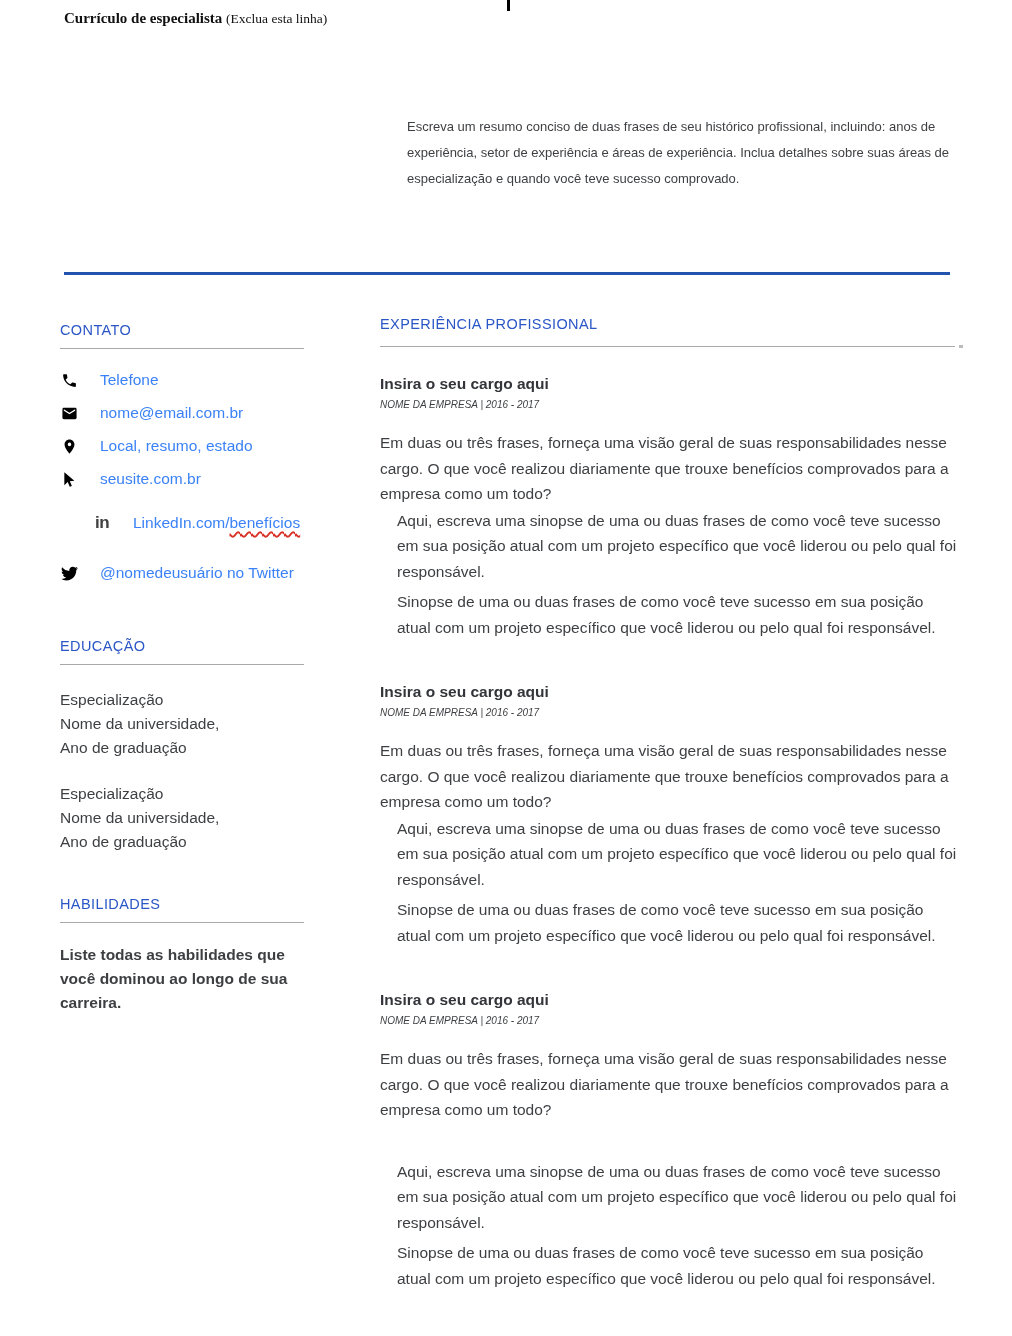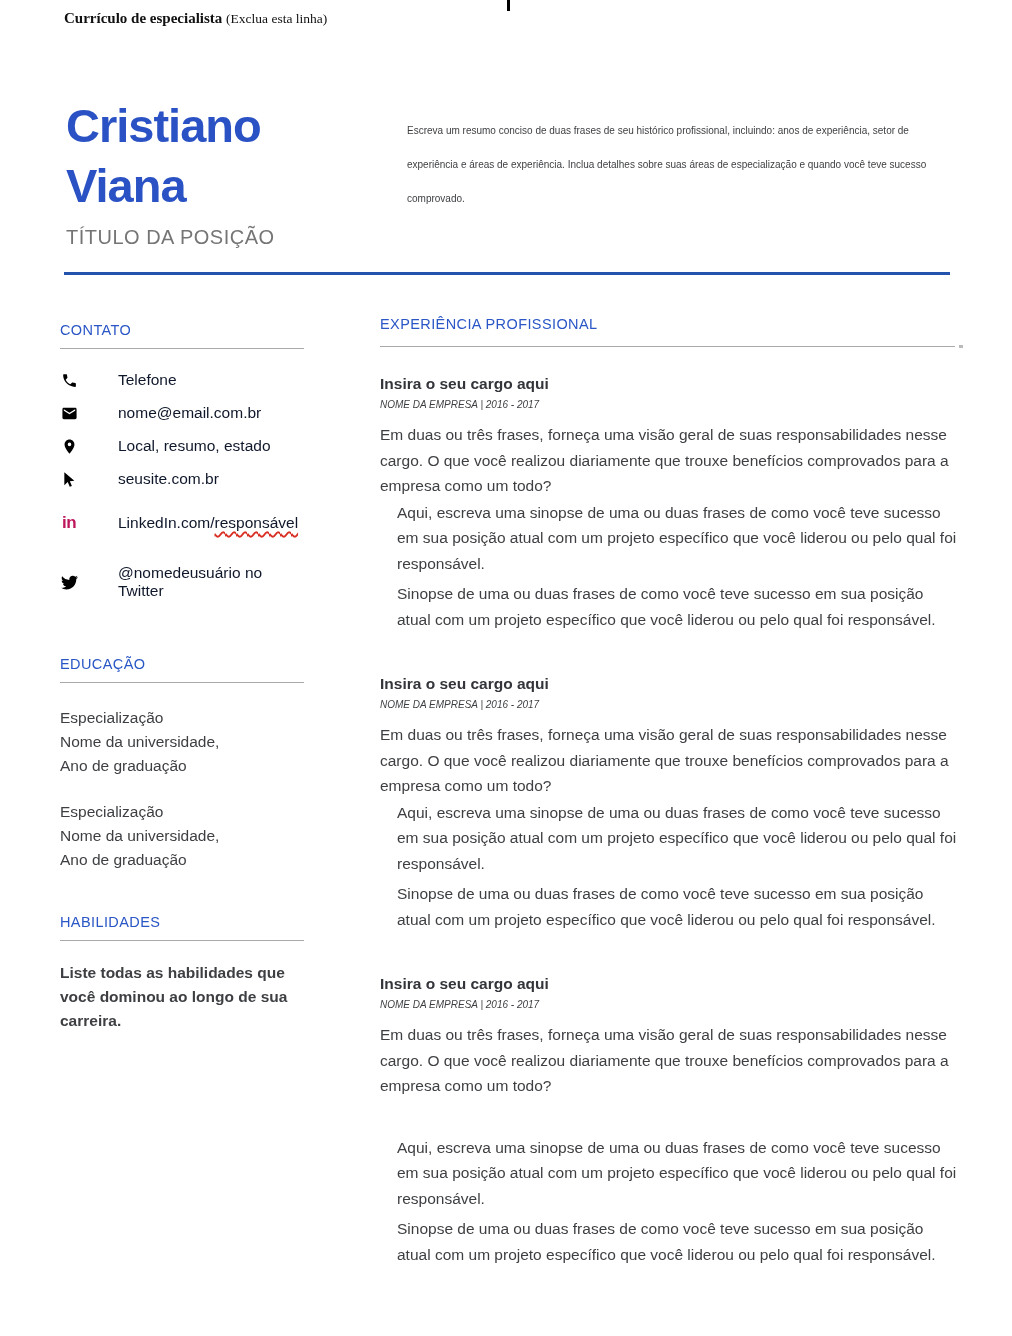--- a/index.html
+++ b/index.html
@@ -12,40 +12,40 @@
   .doc-label b { font-weight:bold; }
   .doc-label .note { font-weight:normal; font-size:13.5px; }
 
   .cursor-mark { position:absolute; left:507px; top:0; width:3px; height:11px; background:#000; }
 
   
   .name-block { position:absolute; left:66px; top:96px; width:320px; }
   .name-line { font-size:47px; font-weight:bold; line-height:60px; letter-spacing:-1px; color:#2a52c4; }
   .position-title { margin-top:10px; font-size:20px; letter-spacing:0.5px; color:#757575; }
 
-  .summary { position:absolute; left:407px; top:114px; width:548px; font-size:10px; line-height:34px; color:#3d3f42; }
+  .summary { position:absolute; left:407px; top:114px; width:548px; font-size:13px; line-height:26px; color:#3d3f42; }
 
   .header-rule { position:absolute; left:64px; top:272px; width:886px; height:3px; background:#2453ae; }
 
   
   .left-col  { position:absolute; left:60px;  top:322px; width:244px; }
   .right-col { position:absolute; left:380px; top:316px; width:578px; }
 
   .section-heading { font-size:14.5px; letter-spacing:0.4px; color:#2a56c6; font-weight:normal; }
   .sec-divider { height:1px; background:#a9a9a9; margin-top:10px; }
 
   
   .contact-list { margin-top:22px; }
   .contact-row { display:flex; align-items:center; margin-bottom:15px; min-height:18px; }
   .contact-row.gap-md { margin-top:26px; }
   .contact-row.gap-lg { margin-top:32px; }
   .ci { width:18px; height:18px; flex:0 0 18px; display:flex; align-items:center; justify-content:center; }
   .ci svg { display:block; }
-  .ci-linkedin { font-weight:bold; font-size:17px; color:#be185d; line-height:18px; letter-spacing:-0.5px; }
-  .contact-text { margin-left:40px; font-size:15.5px; color:#0f172a; }
+  .ci-linkedin { font-weight:bold; font-size:17px; color:#404040; line-height:18px; letter-spacing:-0.5px;margin-left:33px; }
+  .contact-text { margin-left:22px; font-size:15.5px; color:#3b82f6; }
   .misspelled { text-decoration:underline wavy #d93025 2px; text-underline-offset:3px; }
 
   
   .edu-section { margin-top:56px; }
   .edu-entry { margin-top:23px; font-size:15.5px; line-height:24px; }
   .edu-entry + .edu-entry { margin-top:22px; }
   .edu-degree { font-weight:bold; }
 
   
   .skills-section { margin-top:42px; }
@@ -54,42 +54,37 @@
   .skills-list li { position:relative; padding-left:40px; font-size:15.5px; margin-bottom:13px; line-height:15.5px; }
   .skills-list li::before { content:""; position:absolute; left:4px; top:5px; width:6px; height:6px; border-radius:50%; background:#3d3f42; }
 
   
   .exp-divider { position:relative; height:1px; background:#a9a9a9; margin-top:14px; width:575px; }
   .exp-divider::after { content:""; position:absolute; right:-8px; top:-1px; width:4px; height:3px; background:#bbb; }
   .job { margin-top:28px; }
   .job + .job { margin-top:43px; }
   .job-title { font-size:15.5px; font-weight:bold; color:#33353a; }
   .job-company { margin-top:6px; font-size:10px; font-style:italic; color:#3d3f42; }
-  .job-desc { margin-top:12px; font-size:15.5px; line-height:25.5px; color:#3d3f42; }
+  .job-desc { margin-top:20px; font-size:15.5px; line-height:25.5px; color:#3d3f42; }
   .job-highlights { padding-left:17px; margin-top:1px; }
   .job-highlights p { font-size:15.5px; line-height:25.5px; margin-bottom:5px; color:#3d3f42; }
   .job.extra-gap .job-highlights { margin-top:36px; }
 </style>
 </head>
 <body>
 
 <div class="page">
 
   <div class="doc-label">
     <b>Currículo de especialista</b>
     <span class="note">(Exclua esta linha)</span>
   </div>
 
   <div class="cursor-mark"></div>
 
-  <div class="name-block">
-    <div class="name-line">Cristiano</div>
-    <div class="name-line">Viana</div>
-    <div class="position-title">TÍTULO DA POSIÇÃO</div>
-  </div>
 
   <div class="summary">Escreva um resumo conciso de duas frases de seu histórico profissional, incluindo: anos de experiência, setor de experiência e áreas de experiência. Inclua detalhes sobre suas áreas de especialização e quando você teve sucesso comprovado.</div>
 
   <div class="header-rule"></div>
 
   <div class="left-col">
 
     <div>
       <div class="section-heading">CONTATO</div>
       <div class="sec-divider"></div>
@@ -127,21 +122,21 @@
           <span class="ci">
             <svg width="16" height="17" viewBox="0 0 24 24" fill="#000">
                 <path d="M5 1v19.5l5.1-4.6 3 7.1 3.2-1.4-3-7 6.7-.6z"></path>
               </svg>
           </span>
           <span class="contact-text">seusite.com.br</span>
         </div>
 
         <div class="contact-row gap-md">
           <span class="ci ci-linkedin">in</span>
-          <span class="contact-text"><span>LinkedIn.com/</span><span class="misspelled">responsável</span></span>
+          <span class="contact-text"><span>LinkedIn.com/</span><span class="misspelled">benefícios</span></span>
         </div>
 
         <div class="contact-row gap-lg">
           <span class="ci">
             <svg width="17" height="17" viewBox="0 0 24 24" fill="#000">
                 <path d="M23.95 4.57c-.89.39-1.83.65-2.83.77a4.93 4.93 0 0 0 2.16-2.72c-.95.56-2 .96-3.12 1.18A4.92 4.92 0 0 0 16.57 2.3c-2.72 0-4.92 2.2-4.92 4.92 0 .39.04.76.13 1.12A13.98 13.98 0 0 1 1.64 3.16a4.93 4.93 0 0 0-.67 2.48c0 1.71.87 3.21 2.19 4.1a4.9 4.9 0 0 1-2.23-.62v.06c0 2.39 1.7 4.38 3.95 4.83-.41.11-.85.17-1.3.17-.31 0-.61-.03-.91-.09a4.93 4.93 0 0 0 4.6 3.42 9.87 9.87 0 0 1-6.1 2.1c-.39 0-.78-.02-1.17-.07a13.93 13.93 0 0 0 7.56 2.21c9.05 0 14-7.5 14-13.99 0-.21 0-.42-.02-.63a9.99 9.99 0 0 0 2.41-2.56z"></path>
               </svg>
           </span>
           <span class="contact-text">@nomedeusuário no Twitter</span>
         </div>

